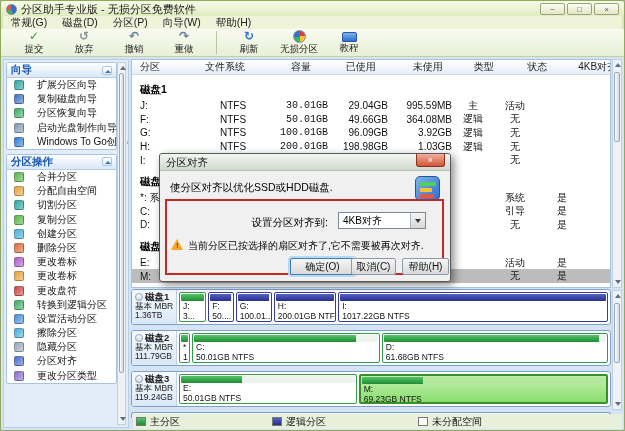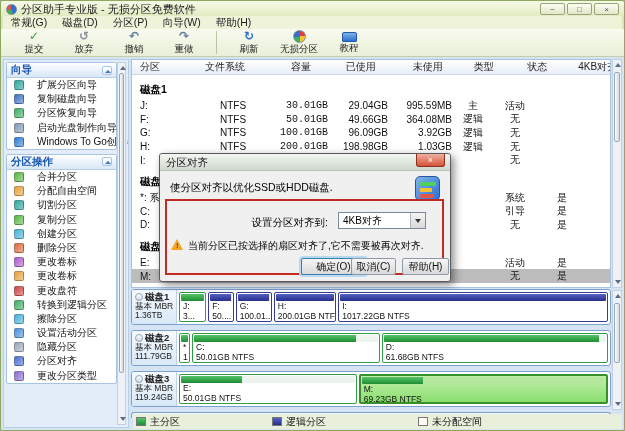--- a/index.html
+++ b/index.html
@@ -109,21 +109,21 @@
   .dlg-field-label{position:absolute;left:0;top:62px;width:168px;text-align:right;}
   .dropdown{position:absolute;left:178px;top:58px;width:88px;height:17px;background:#fff;border:1px solid #7a8a99;display:flex;align-items:center;font-size:10px;}
   .dd-val{flex:1;padding-left:4px;}
   .dd-arrow{flex:0 0 15px;height:100%;border-left:1px solid #aab6c0;background:linear-gradient(#f5f5f5,#d8d8d8);position:relative;}
   .dd-arrow::after{content:"";position:absolute;left:4px;top:6px;border-left:3px solid transparent;border-right:3px solid transparent;border-top:4px solid #333;}
   .dlg-warning{position:absolute;left:11px;top:85px;display:flex;gap:4px;align-items:flex-start;font-size:10px;}
   .warn-ico{position:relative;width:13px;height:11px;flex:0 0 13px;}
   .warn-ico::before{content:"";position:absolute;left:0;top:0;border-left:6.5px solid transparent;border-right:6.5px solid transparent;border-bottom:11px solid #f5a623;}
   .warn-ico::after{content:"!";position:absolute;left:5px;top:2px;font-size:8px;font-weight:bold;color:#7a4c00;z-index:1;}
   .dbtn{position:absolute;top:104px;height:17px;border:1px solid #8e9aa8;border-radius:2px;background:linear-gradient(#f6f6f6,#d9d9d9);font-size:10px;text-align:center;line-height:15px;color:#111;}
-  .dbtn.ok{left:141px;width:65px;border-color:#3c7fb1;box-shadow:0 0 0 2px #b8d9f2;}
+  .dbtn.ok{left:130px;width:65px;border-color:#3c7fb1;box-shadow:0 0 0 2px #b8d9f2;}
   .dbtn.cancel{left:191px;width:45px;}
   .dbtn.help{left:242px;width:47px;}
 </style>
 </head>
 <body>
 
 <div id="app">
 
   <div class="titlebar">
     <span class="app-ico"></span>
@@ -221,26 +221,26 @@
           </div>
           <div class="sitem">
             <span class="sico" style="background: linear-gradient(135deg, rgb(208, 69, 69), rgba(255, 255, 255, 0.55) 120%) rgb(208, 69, 69);"></span>
             <span class="slabel">更改盘符</span>
           </div>
           <div class="sitem">
             <span class="sico" style="background: linear-gradient(135deg, rgb(63, 174, 98), rgba(255, 255, 255, 0.55) 120%) rgb(63, 174, 98);"></span>
             <span class="slabel">转换到逻辑分区</span>
           </div>
           <div class="sitem">
+            <span class="sico" style="background: linear-gradient(135deg, rgb(74, 144, 217), rgba(255, 255, 255, 0.55) 120%) rgb(74, 144, 217);"></span>
+            <span class="slabel">设置活动分区</span>
+          </div>
+          <div class="sitem">
             <span class="sico" style="background: linear-gradient(135deg, rgb(71, 178, 216), rgba(255, 255, 255, 0.55) 120%) rgb(71, 178, 216);"></span>
             <span class="slabel">擦除分区</span>
-          </div>
-          <div class="sitem">
-            <span class="sico" style="background: linear-gradient(135deg, rgb(74, 144, 217), rgba(255, 255, 255, 0.55) 120%) rgb(74, 144, 217);"></span>
-            <span class="slabel">设置活动分区</span>
           </div>
           <div class="sitem">
             <span class="sico" style="background: linear-gradient(135deg, rgb(154, 167, 184), rgba(255, 255, 255, 0.55) 120%) rgb(154, 167, 184);"></span>
             <span class="slabel">隐藏分区</span>
           </div>
           <div class="sitem">
             <span class="sico" style="background: linear-gradient(135deg, rgb(74, 111, 208), rgba(255, 255, 255, 0.55) 120%) rgb(74, 111, 208);"></span>
             <span class="slabel">分区对齐</span>
           </div>
           <div class="sitem">

